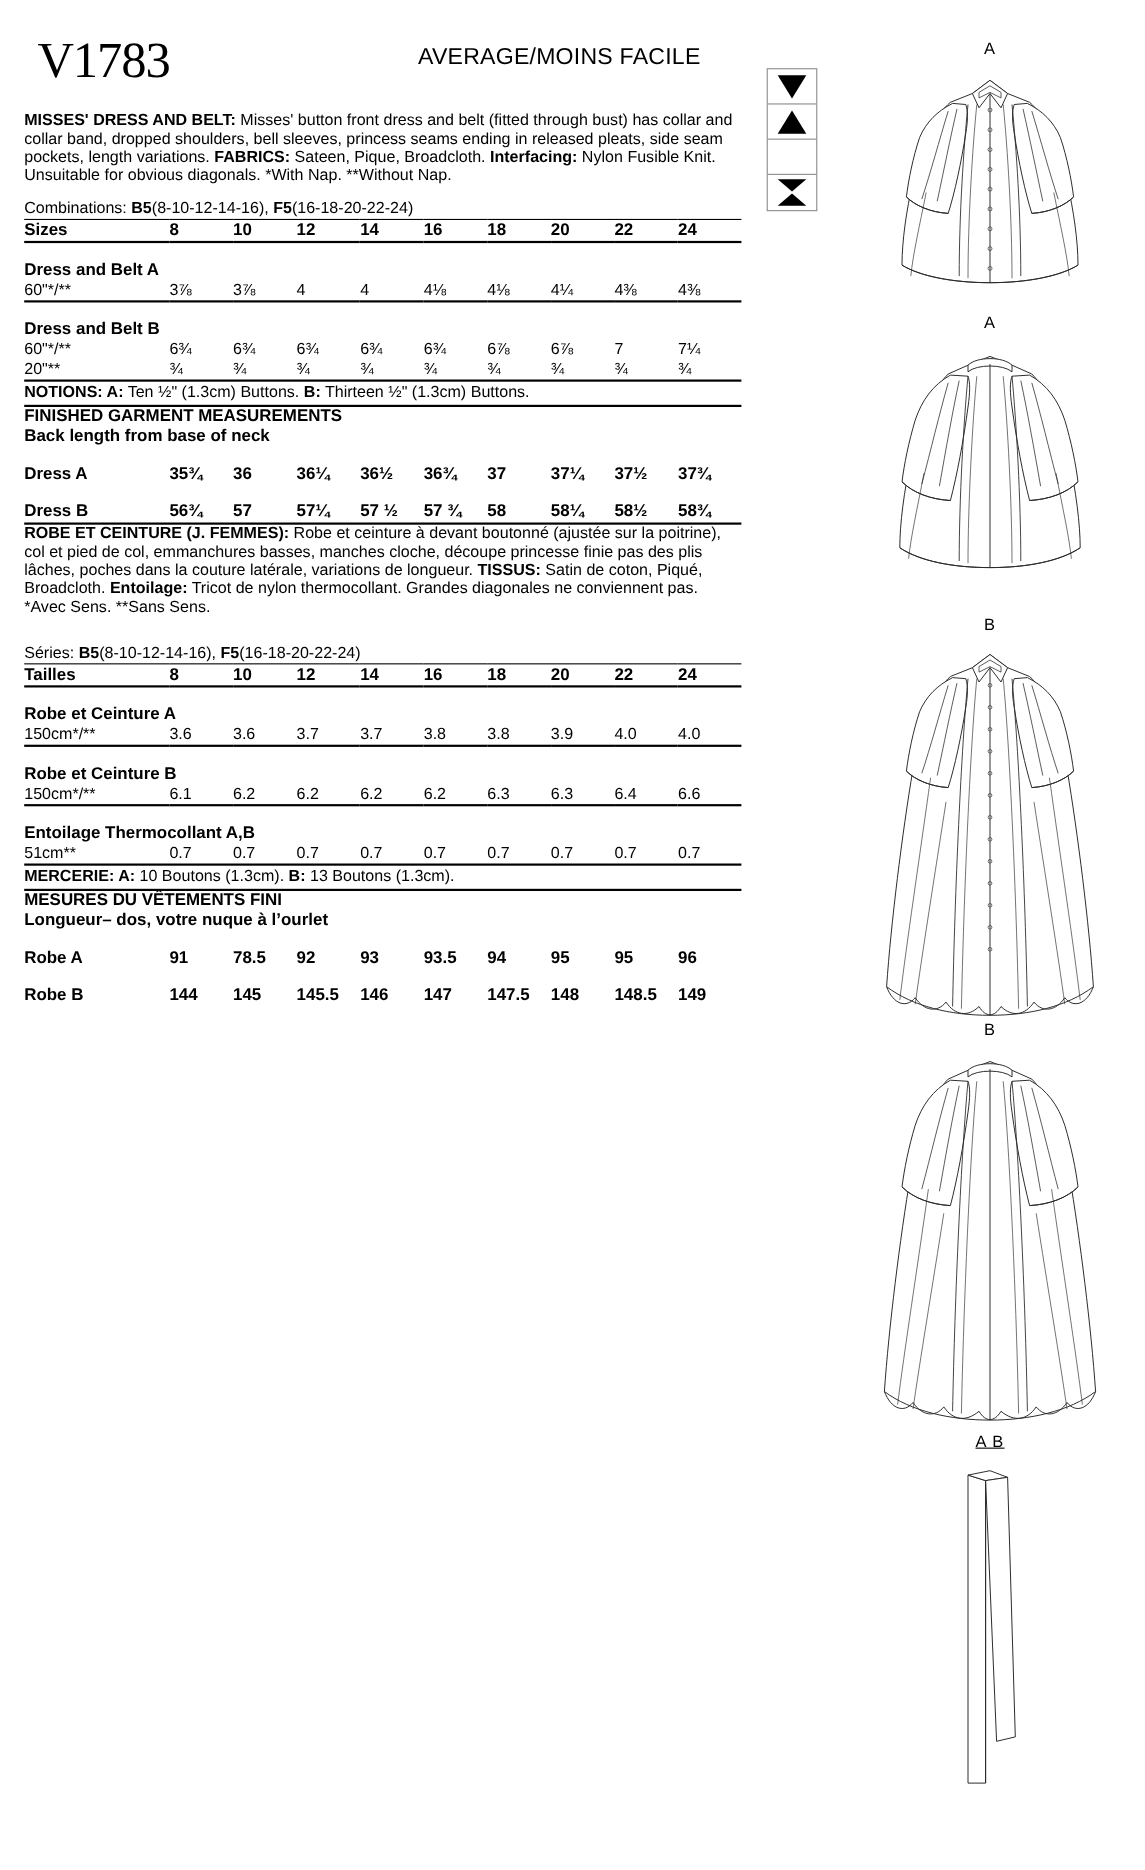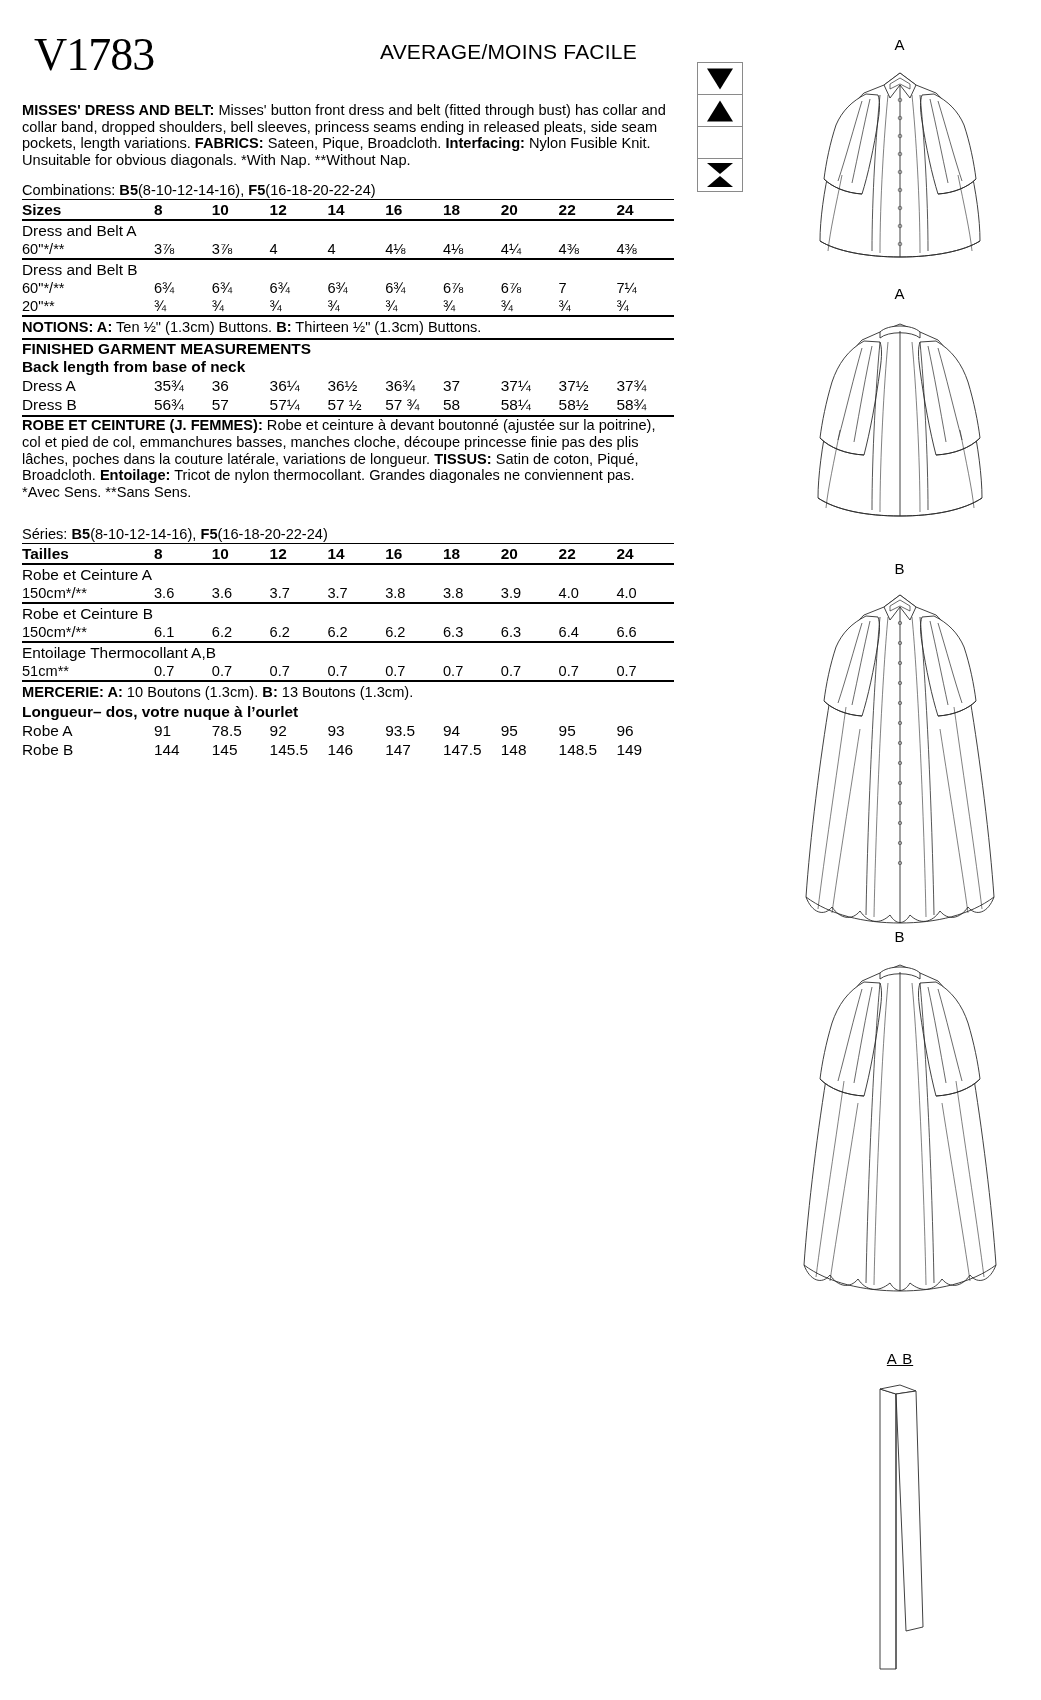--- a/index.html
+++ b/index.html
@@ -66,21 +66,21 @@
     padding: 0;
     text-align: left;
     font-weight: normal;
     vertical-align: bottom;
     line-height: 17px;
   }
   .col-label { width: 132px; }
   .col-sz { width: 57.8px; }
 
   tr.hdr td { font-weight: bold; font-size: 15.4px; line-height: 19px; }
-  tr.grp td { font-weight: normal; font-size: 15.4px; line-height: 18px; padding-top: 1px;}
+  tr.grp td { font-weight: bold; font-size: 15.4px; line-height: 18px; padding-top: 16px;}
   tr.val td { font-size: 14.6px; line-height: 18px; }
 
   .rule-thick { border-top: 2.5px solid #000; }
   .rule-thin  { border-top: 1.3px solid #000; }
 
   .band {
     font-size: 14.6px;
     line-height: 19px;
     padding-top: 1px;
     padding-bottom: 1px;
@@ -360,20 +360,21 @@
         <td>0.7</td>
         <td>0.7</td>
         <td>0.7</td>
         <td>0.7</td>
       </tr>
     </tbody>
   </table>
 
   <div class="band rule-thick"><b>MERCERIE: A:</b> 10 Boutons (1.3cm). <b>B:</b> 13 Boutons (1.3cm).</div>
 
+  <div class="caps-hdr rule-thick">MESURES DU VÊTEMENTS FINI</div>
   <div class="sub-hdr">Longueur– dos, votre nuque à l’ourlet</div>
 
   <table class="yard">
     <colgroup>
       <col class="col-label">
         <col class="col-sz">
         <col class="col-sz">
         <col class="col-sz">
       <col class="col-sz">
         <col class="col-sz">
@@ -602,21 +603,21 @@
       <path d="M78 156 C68 220 56 292 50 334" fill="none" stroke-width="0.6"></path>
       <path d="M162 156 C172 220 184 292 190 334" fill="none" stroke-width="0.6"></path>
       <path d="M24 318 C30 334 42 338 50 328 C58 340 70 342 78 332
                C86 344 98 346 110 336 C116 346 124 346 130 336
                C142 346 154 344 162 332 C170 342 182 340 190 328
                C198 338 210 334 216 318" fill="none"></path>
     </g>
   </svg>
 </div>
 
-<div class="fig" style="left:770px; top:1350px; width:260px;text-decoration:underline;">
+<div class="fig" style="left:770px; top:1302px; width:260px;text-decoration:underline;">
   <div class="fig-label">A B</div>
   <svg width="240" height="330" viewBox="0 0 240 330">
     <g fill="#ffffff" stroke="#2b2b2b" stroke-width="0.9" stroke-linejoin="round">
 
       <path d="M100 20 L100 300 L116 300 L116 25 Z"></path>
 
       <path d="M100 20 L120 16 L136 22 L116 25 Z"></path>
 
       <path d="M116 25 L136 22 L143 258 L126 262 Z"></path>
 

